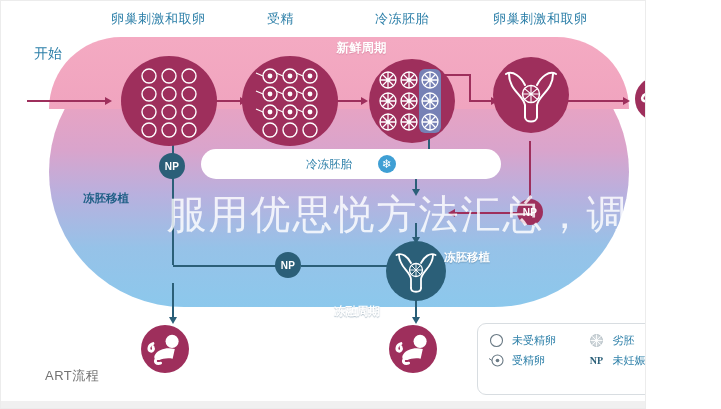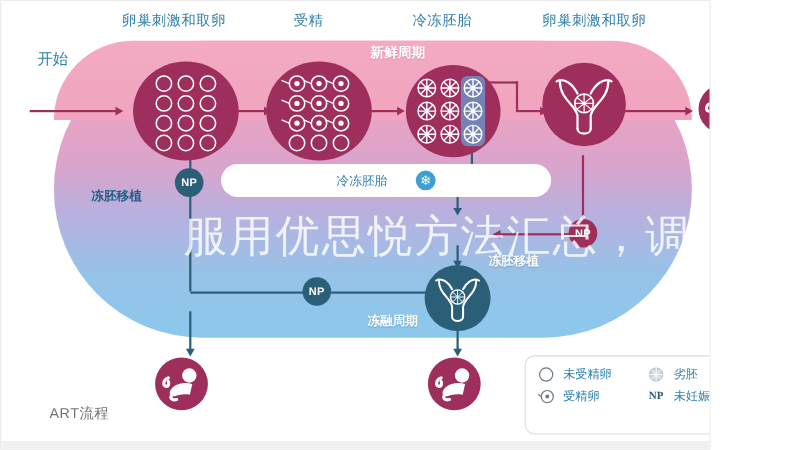--- a/index.html
+++ b/index.html
@@ -55,21 +55,21 @@
   
   #freeze-bar{position:absolute;left:200px;top:148px;width:300px;height:30px;
               background:#ffffff;border-radius:15px;
               display:flex;align-items:center;justify-content:center;gap:26px;}
   #freeze-bar .ftext{font-size:11.5px;color:#2c7fa8;}
   .snow{width:18px;height:18px;border-radius:50%;background:#3f9fd4;
         display:flex;align-items:center;justify-content:center;
         color:#fff;font-size:12px;line-height:1;}
 
   
-  .in-label{position:absolute;font-size:11.5px;font-weight:bold;white-space:nowrap;}
+  .in-label{position:absolute;font-size:11.5px;font-weight:bold;white-space:nowrap;margin-top:20px;}
   .lbl-blue{color:#1f5f86;}
   .lbl-white{color:#ffffff;text-shadow:0 1px 1px rgba(40,80,110,.35);}
 
   
   #art-title{position:absolute;left:44px;top:366px;font-size:13px;
              font-weight:normal;color:#737373;letter-spacing:.5px;}
 
   
   #legend{position:absolute;left:476px;top:322px;width:223px;height:72px;
           background:#ffffff;border:1px solid #d8dde1;border-radius:9px;

